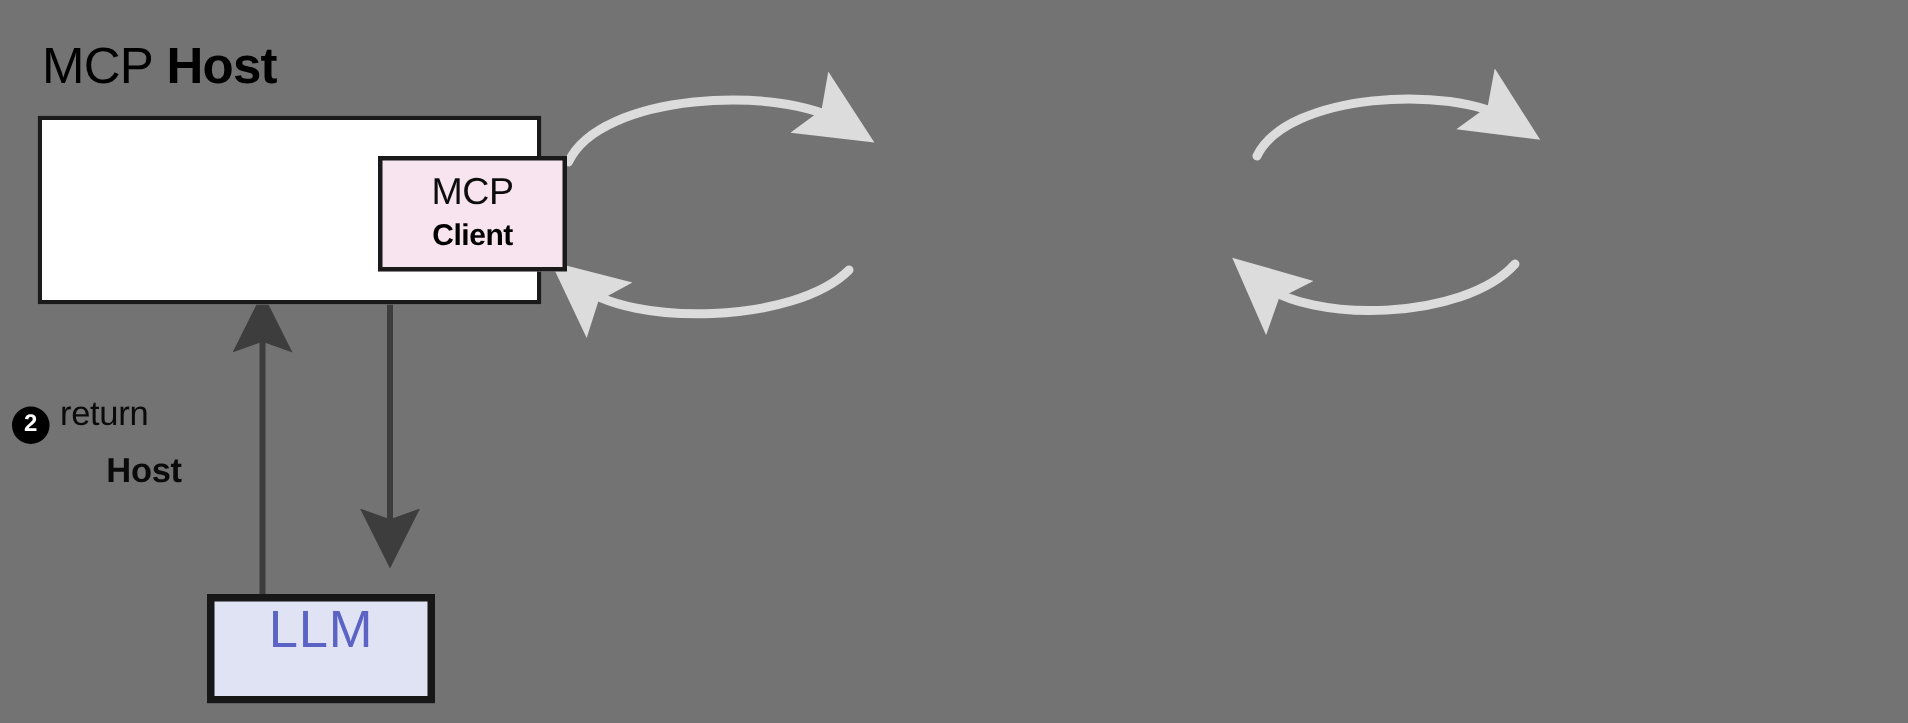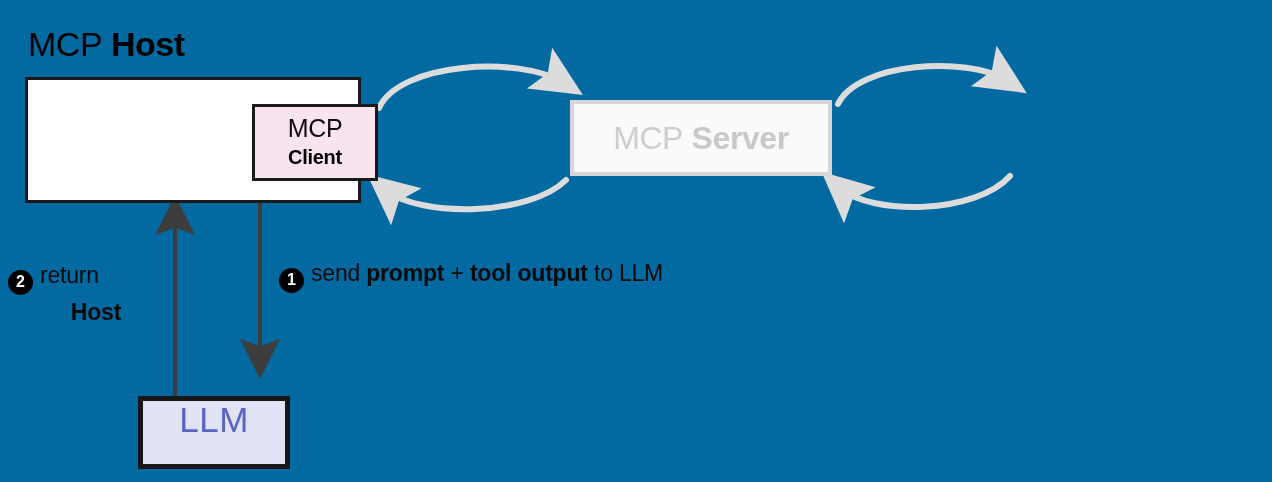--- a/index.html
+++ b/index.html
@@ -8,21 +8,21 @@
     background: #ffffff;
   }
   body {
     font-family: "Liberation Sans", "DejaVu Sans", sans-serif;
     -webkit-font-smoothing: antialiased;
   }
   #canvas {
     position: relative;
     width: 1272px;
     height: 482px;
-    background: #0369a1;
+    background: #737373;
     overflow: hidden;
   }
   svg.layer {
     position: absolute;
     left: 0;
     top: 0;
     width: 1272px;
     height: 482px;
     pointer-events: none;
   }
@@ -248,32 +248,26 @@
     <span class="light">MCP</span><span>&nbsp;</span><span class="bold">Host</span>
   </div>
 
   <div class="box host-box"></div>
 
   <div class="box client-box">
     <span class="client-line1">MCP</span>
     <span class="client-line2">Client</span>
   </div>
 
-  <div class="box server-box">
-    <span class="server-label"><span class="light">MCP</span><span>&nbsp;</span><span class="bold">Server</span></span>
-  </div>
 
 
   <div class="box llm-box">
     <span class="llm-label">LLM</span>
   </div>
 
-  <div class="step1">
-    <span class="step-badge">1</span><span class="step-text"><span>send </span><span class="bold">prompt</span><span> + </span><span class="bold">tool output</span><span> to LLM</span></span>
-  </div>
 
   <div class="step2">
     <span class="step-badge">2</span><span class="step-text">return</span>
     <div class="step-text l3">Host</div>
   </div>
 
 
 </div>
 
 </body></html>

